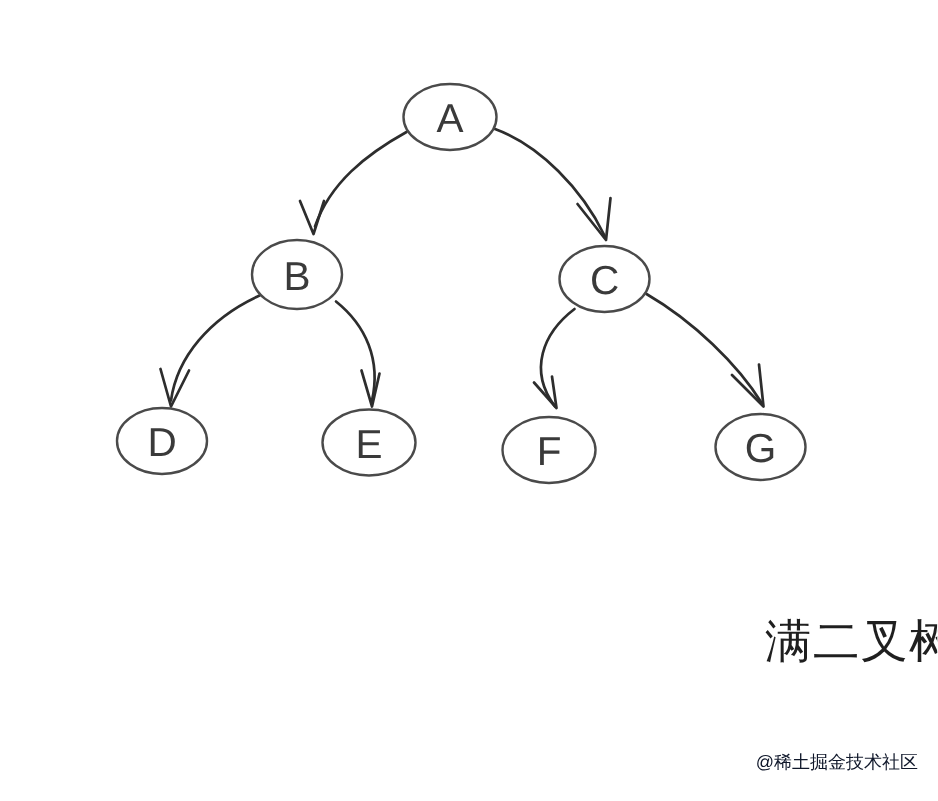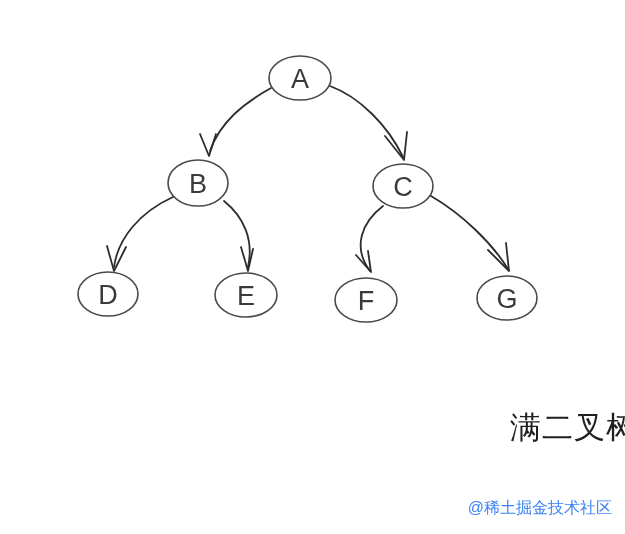--- a/index.html
+++ b/index.html
@@ -48,23 +48,23 @@
     font-size: 31px;
     line-height: 36px;
     color: #1f1f1f;
     letter-spacing: 1px;
     margin-left: 13px;
   }
   .watermark {
     position: absolute;
     right: 13px;
     top: 499px;
-    font-size: 16px;
+    font-size: 12px;
     line-height: 18px;
-    color: #3b82f6;
+    color: #0f172a;
   }
 </style>
 </head>
 <body>
 
 <div class="page">
   <svg id="tree-svg" width="625" height="534" viewBox="0 0 625 534">
       <g>
         <path d="M 271 88 C 244 103, 220 122, 210 151" class="edge-line"></path>
         <polyline points="200,134 209,156 216,134" class="edge-line"></polyline>

